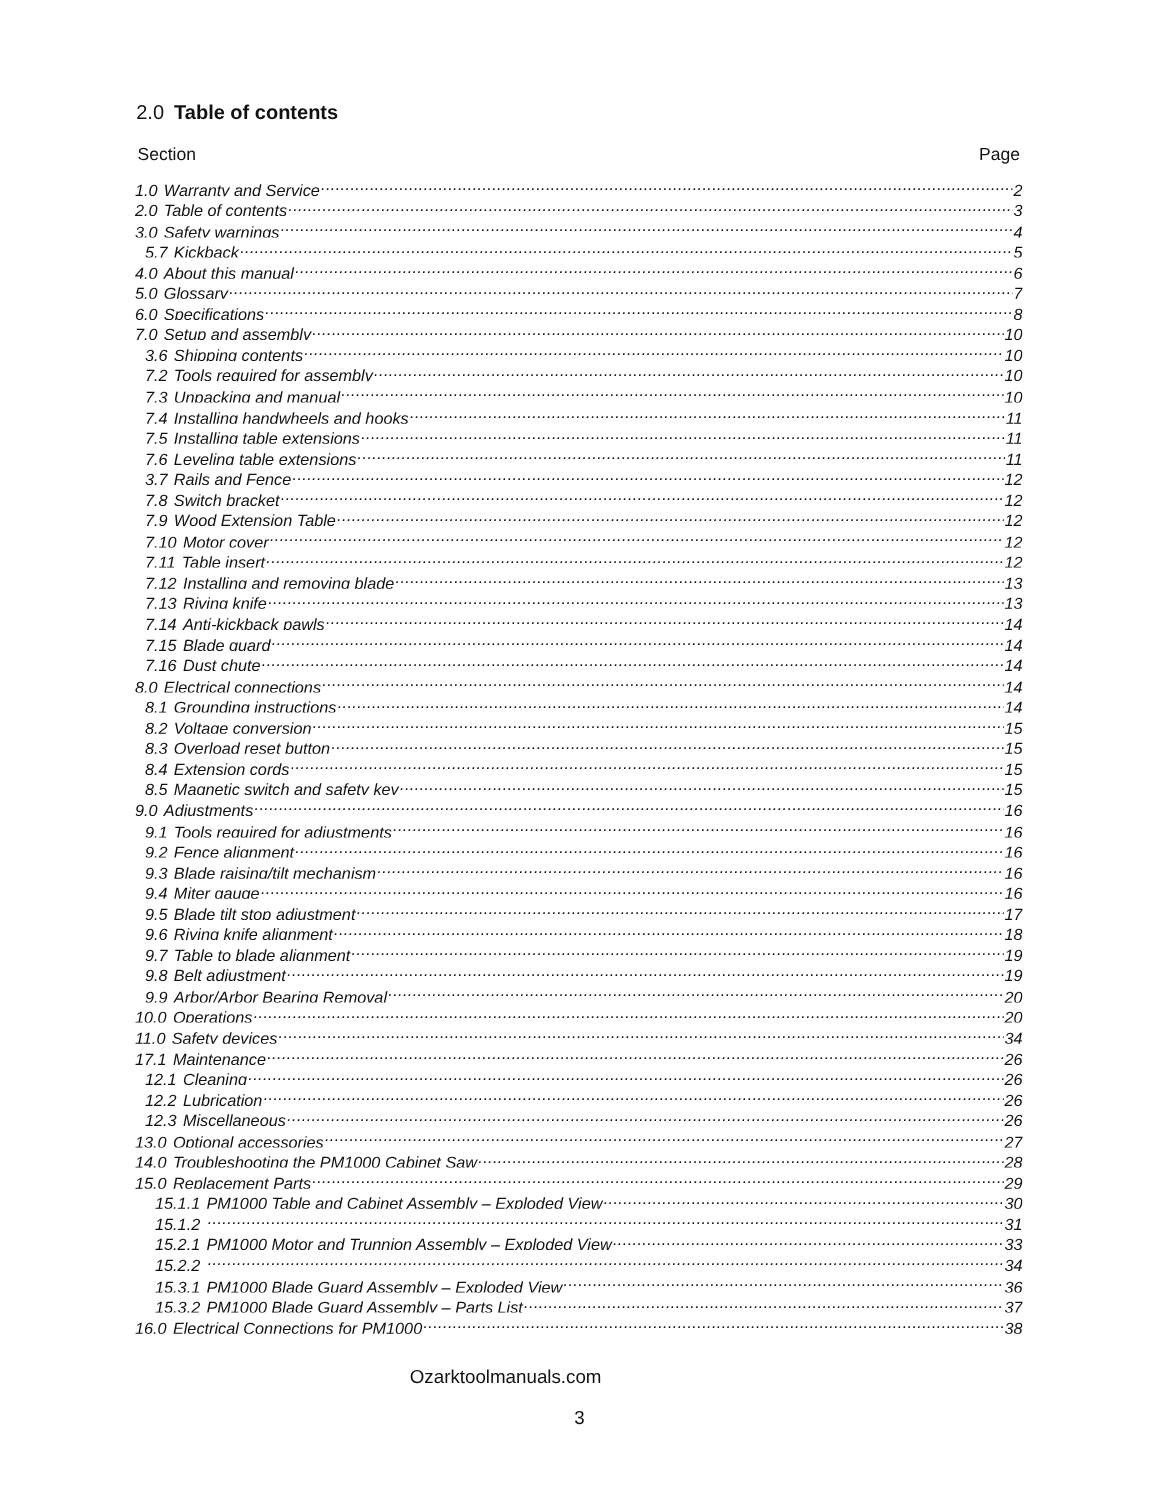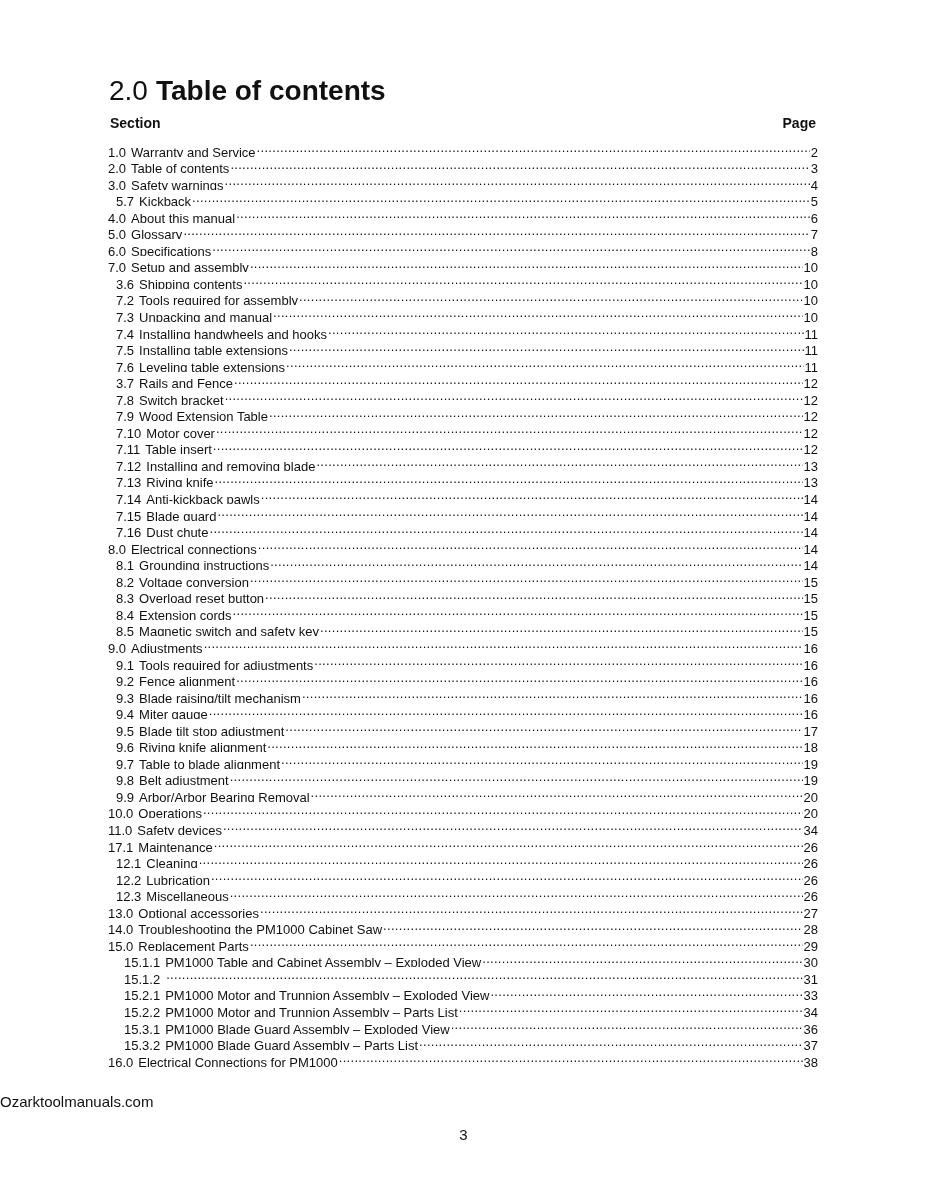--- a/index.html
+++ b/index.html
@@ -1,32 +1,32 @@
 <!DOCTYPE html>
 <html><head>
 <meta charset="utf-8">
 <style>
   html, body { margin: 0; padding: 0; background: #ffffff; }
   body { width: 927px; height: 1200px; position: relative; overflow: hidden; color: #111; font-family: "Liberation Sans", sans-serif; }
-  .title { position: absolute; left: 109px; top: 76px; font-size: 28px; line-height: 30px; white-space: nowrap; }
+  .title { position: absolute; left: 109px; top: 76px; font-size: 16px; line-height: 30px; white-space: nowrap; }
   .title .num { font-weight: normal; }
   .title .txt { font-weight: bold; margin-left: 8px; }
-  .hdr { position: absolute; top: 114px; font-size: 14px; font-weight: bold; line-height: 18px; }
+  .hdr { position: absolute; top: 114px; font-size: 14px; font-weight: normal; line-height: 18px; }
   .hdr.section { left: 110px; }
   .hdr.page { right: 111px; }
-  .toc { position: absolute; left: 108px; top: 140px; width: 710px; margin: 0; padding: 0; list-style: none; }
+  .toc { position: absolute; left: 108px; top: 140px; width: 710px; margin: 0; padding: 0; list-style: none; font-style: italic; }
   .row { display: flex; align-items: baseline; height: 16.55px; font-size: 13px; line-height: 16.55px; white-space: nowrap; overflow: hidden; }
   .row.l1 { padding-left: 0; }
   .row.l2 { padding-left: 8px; }
   .row.l3 { padding-left: 16px; }
   .row .num { margin-right: 5px; }
   .row .dots { flex: 1; overflow: hidden; margin: 0 1px; position: relative; height: 16.55px; }
   .row .dots::after { content: "......................................................................................................................................................................................................................................................"; position: absolute; left: 0; bottom: 0; letter-spacing: 0.3px; font-size: 13px; line-height: 16.55px; }
   .row .pg { text-align: right; }
-  .footer-site { position: absolute; left: 0; width: 809px; top: 1093px; font-size: 15px; line-height: 18px; }
+  .footer-site { position: absolute; left: 0; width: 809px; top: 1093px; text-align: center; font-size: 15px; line-height: 18px; }
   .footer-page { position: absolute; left: 0; width: 927px; top: 1126px; text-align: center; font-size: 15px; line-height: 18px; }
 </style>
 </head>
 <body>
 
 <div class="title">
   <span class="num">2.0</span><span class="txt">Table of contents</span>
 </div>
 
 <div class="hdr section">Section</div>
@@ -339,21 +339,20 @@
       <span class="pg">31</span>
     </li>
     <li class="row l3">
       <span class="num">15.2.1</span>
       <span class="lbl">PM1000 Motor and Trunnion Assembly – Exploded View</span>
       <span class="dots"></span>
       <span class="pg">33</span>
     </li>
     <li class="row l3">
       <span class="num">15.2.2</span>
-      <span class="lbl">PM1000 Motor and Trunnion Assembly – Parts List</span>
       <span class="dots"></span>
       <span class="pg">34</span>
     </li>
     <li class="row l3">
       <span class="num">15.3.1</span>
       <span class="lbl">PM1000 Blade Guard Assembly – Exploded View</span>
       <span class="dots"></span>
       <span class="pg">36</span>
     </li>
     <li class="row l3">

